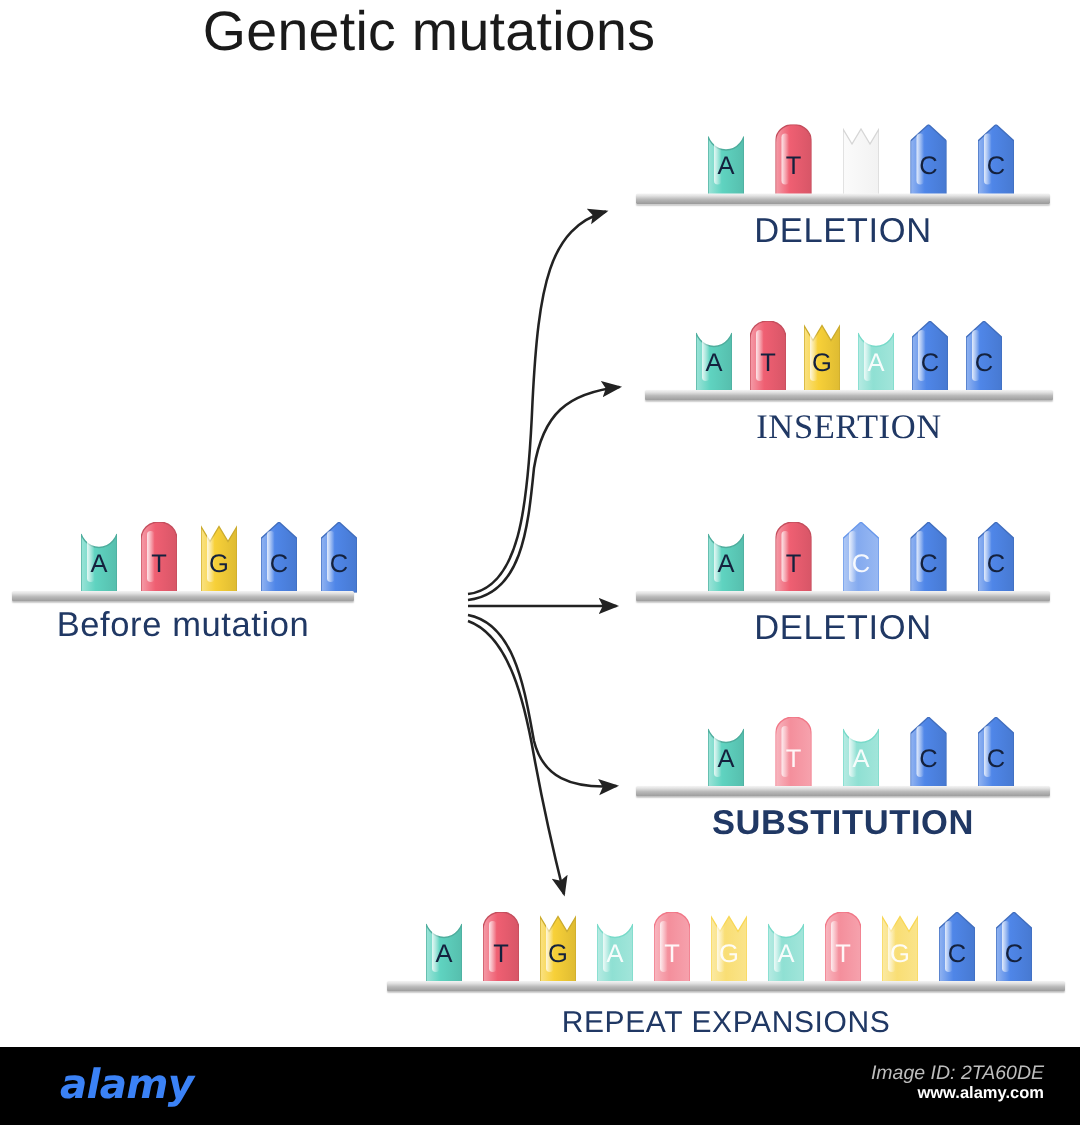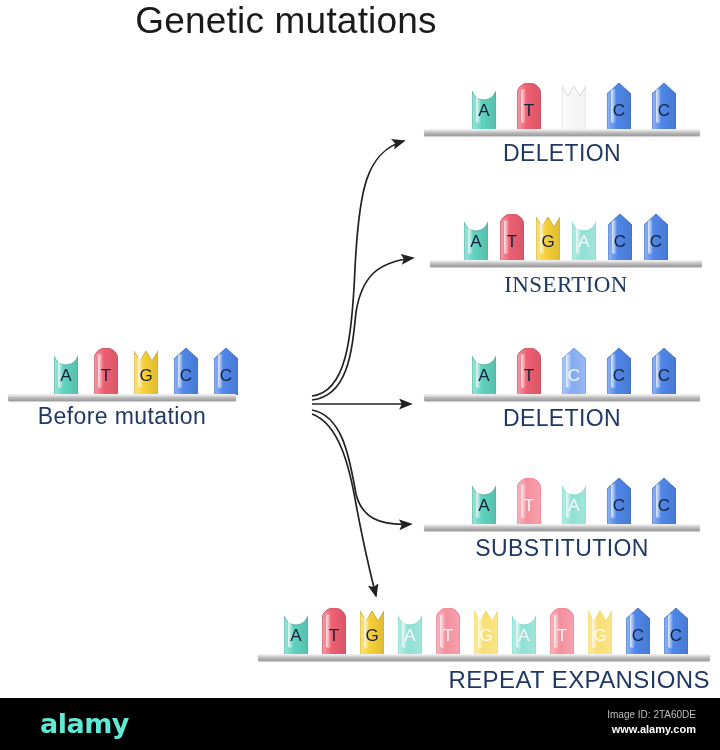--- a/index.html
+++ b/index.html
@@ -53,21 +53,21 @@
   }
   .strand-label{
     position:absolute;
     left:0;width:100%;
     text-align:center;
     color:#203864;
     font-size:23px;
     letter-spacing:0.4px;
     white-space:nowrap;
   }
-  .strand-label.small{font-size:24px;text-align:right;}
+  .strand-label.small{font-size:20px;}
 
   
   .base{
     position:relative;
     width:24px;
     height:47px;
     display:flex;
     align-items:flex-end;
     justify-content:center;
   }
@@ -103,34 +103,35 @@
 
   
   #footer{
     position:absolute;
     left:0;bottom:0;width:720px;height:52px;
     background:#000000;
   }
   #alamy-logo{
     position:absolute;
     left:40px;top:10px;
-    color:#5eead4;
+    color:#3b82f6;
     font-size:27px;
     font-weight:700;
     letter-spacing:-0.5px;
     font-family:"DejaVu Sans", sans-serif;
+    font-style:italic;
   }
   #footer-meta{
     position:absolute;
     right:24px;top:9px;
     text-align:right;
     color:#d8d8d8;
     line-height:15px;
   }
-  #footer-imageid{font-size:10px;color:#bdbdbd;}
+  #footer-imageid{font-size:13px;color:#bdbdbd;font-style:italic;}
   #footer-url{font-size:11px;font-weight:700;color:#ffffff;}
 </style>
 </head>
 <body>
 
 <div id="title">Genetic mutations</div>
 
 <div id="canvas">
 
   <svg id="arrow-layer" viewBox="0 0 720 700" xmlns="http://www.w3.org/2000/svg">
@@ -535,21 +536,21 @@
                   <stop offset="100%" stop-color="rgb(71,121,209)"></stop>
                 </linearGradient>
               </defs>
               <path d="M12,0 L24,11 L24,47 L0,47 L0,11 Z" fill="url(#g4_4)" stroke="rgb(65,110,190)" stroke-width="0.9"></path>
             </svg></div>
           <span class="shine"></span>
           <span class="letter">C</span>
         </div>
       </div>
     <div class="backbone" style="bottom:33px;width:276px;"></div>
-    <div class="strand-label" style="bottom:2px;">SUBSTITUTION</div>
+    <div class="strand-label" style="bottom:2px;font-weight:bold;">SUBSTITUTION</div>
   </div>
 
   <div class="strand" id="s-repeat" style="left:258px;top:608px;width:452px;height:88px;">
     <div class="bases" style="bottom:41px;left:26px;gap:14px;">
         <div class="base">
           <div class="body"><svg width="24" height="47" viewBox="0 0 24 47" xmlns="http://www.w3.org/2000/svg">
               <defs>
                 <linearGradient id="g5_0" x1="0" y1="0" x2="1" y2="0">
                   <stop offset="0%" stop-color="rgb(156,228,216)"></stop>
                   <stop offset="40%" stop-color="#5fd3c0"></stop>

